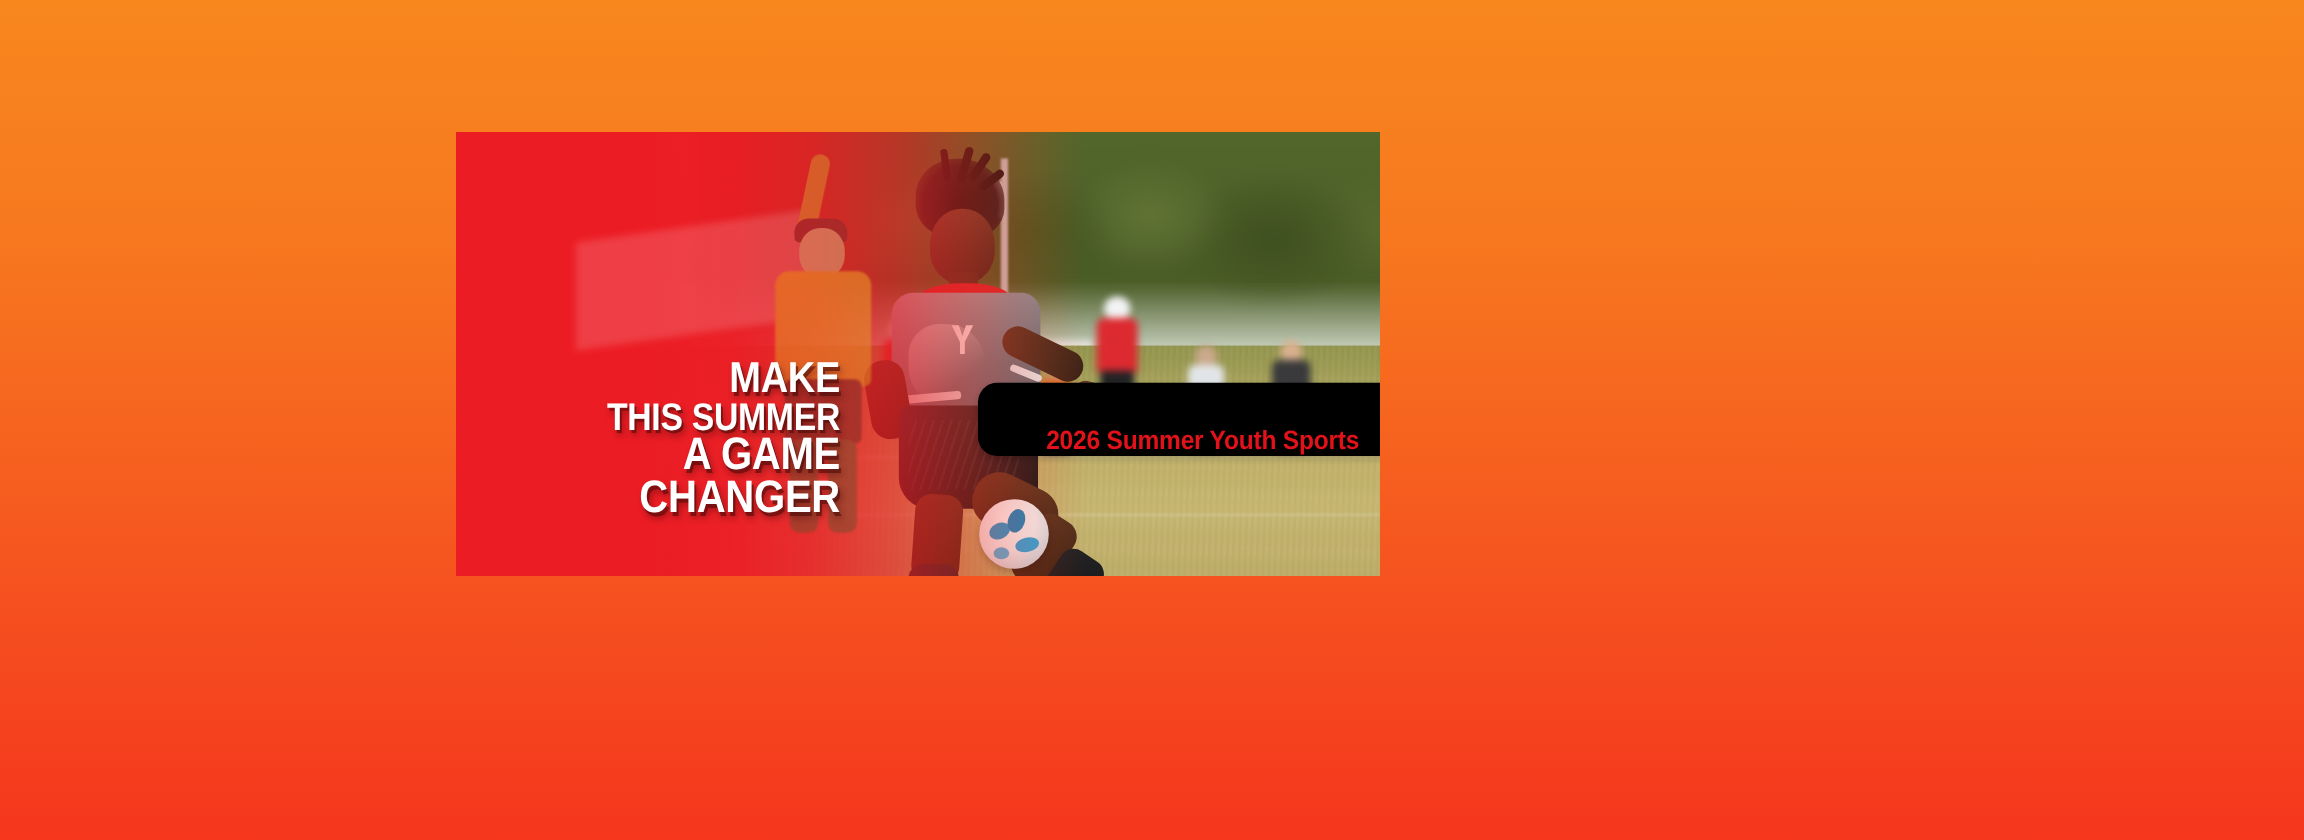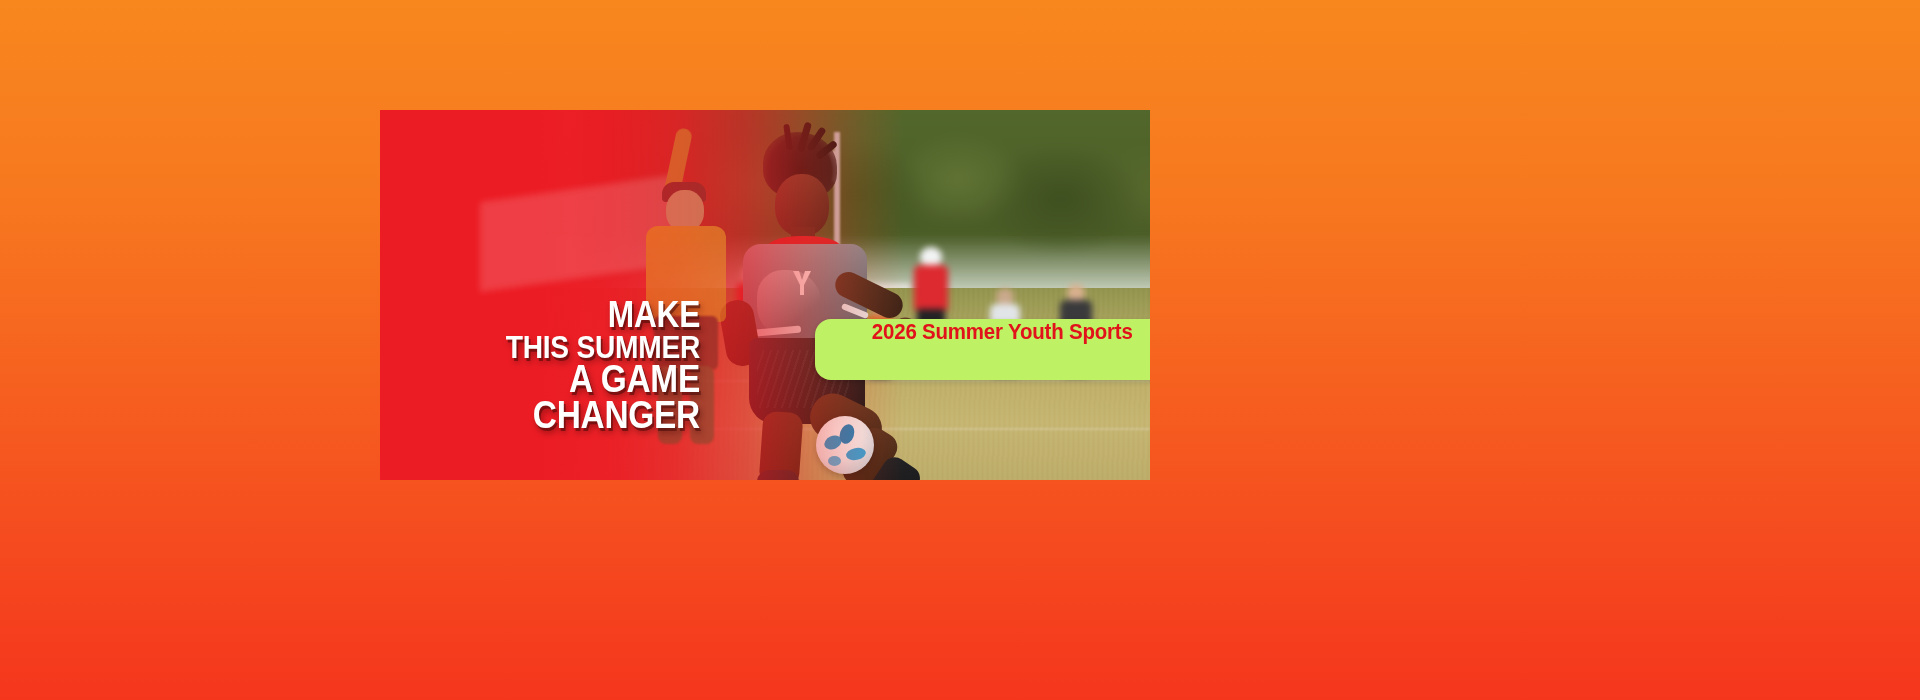--- a/index.html
+++ b/index.html
@@ -111,23 +111,23 @@
     color:#fff;line-height:.94;letter-spacing:-0.3px;
     font-family:"Liberation Sans Narrow","Liberation Sans",sans-serif;
     font-weight:700;font-stretch:condensed;
     text-shadow:2px 3px 0 rgba(70,10,8,.55), 3px 5px 7px rgba(60,6,4,.45);}
   .hl1{font-size:36px;transform:scaleX(.88);transform-origin:right center;}
   .hl2{font-size:32px;transform:scaleX(.88);transform-origin:right center;}
   .hl3{font-size:38px;transform:scaleX(.88);transform-origin:right center;}
 
   
   .pill{position:absolute;left:435px;top:209px;width:374px;height:61px;
-    background:#bef264;border-radius:16px 16px 18px 16px;
+    background:#000000;border-radius:16px 16px 18px 16px;
     box-shadow:0 2px 5px rgba(0,0,0,.18);
-    display:flex;align-items:flex-start;justify-content:center;}
+    display:flex;align-items:flex-end;justify-content:center;}
   .pill span{color:#e2121a;font-weight:700;font-size:22px;letter-spacing:-0.2px;
     font-family:"Liberation Sans Narrow","Liberation Sans",sans-serif;
     transform:scaleX(.93);white-space:nowrap;}
 
   
   .cta{position:absolute;left:515px;top:319px;width:243px;height:47px;
     background:#e8202a;border-radius:12px;
     box-shadow:0 2px 5px rgba(0,0,0,.25);
     display:flex;align-items:center;justify-content:center;cursor:pointer;}
   .cta span{color:#fff;font-weight:700;font-size:27px;letter-spacing:-0.4px;

